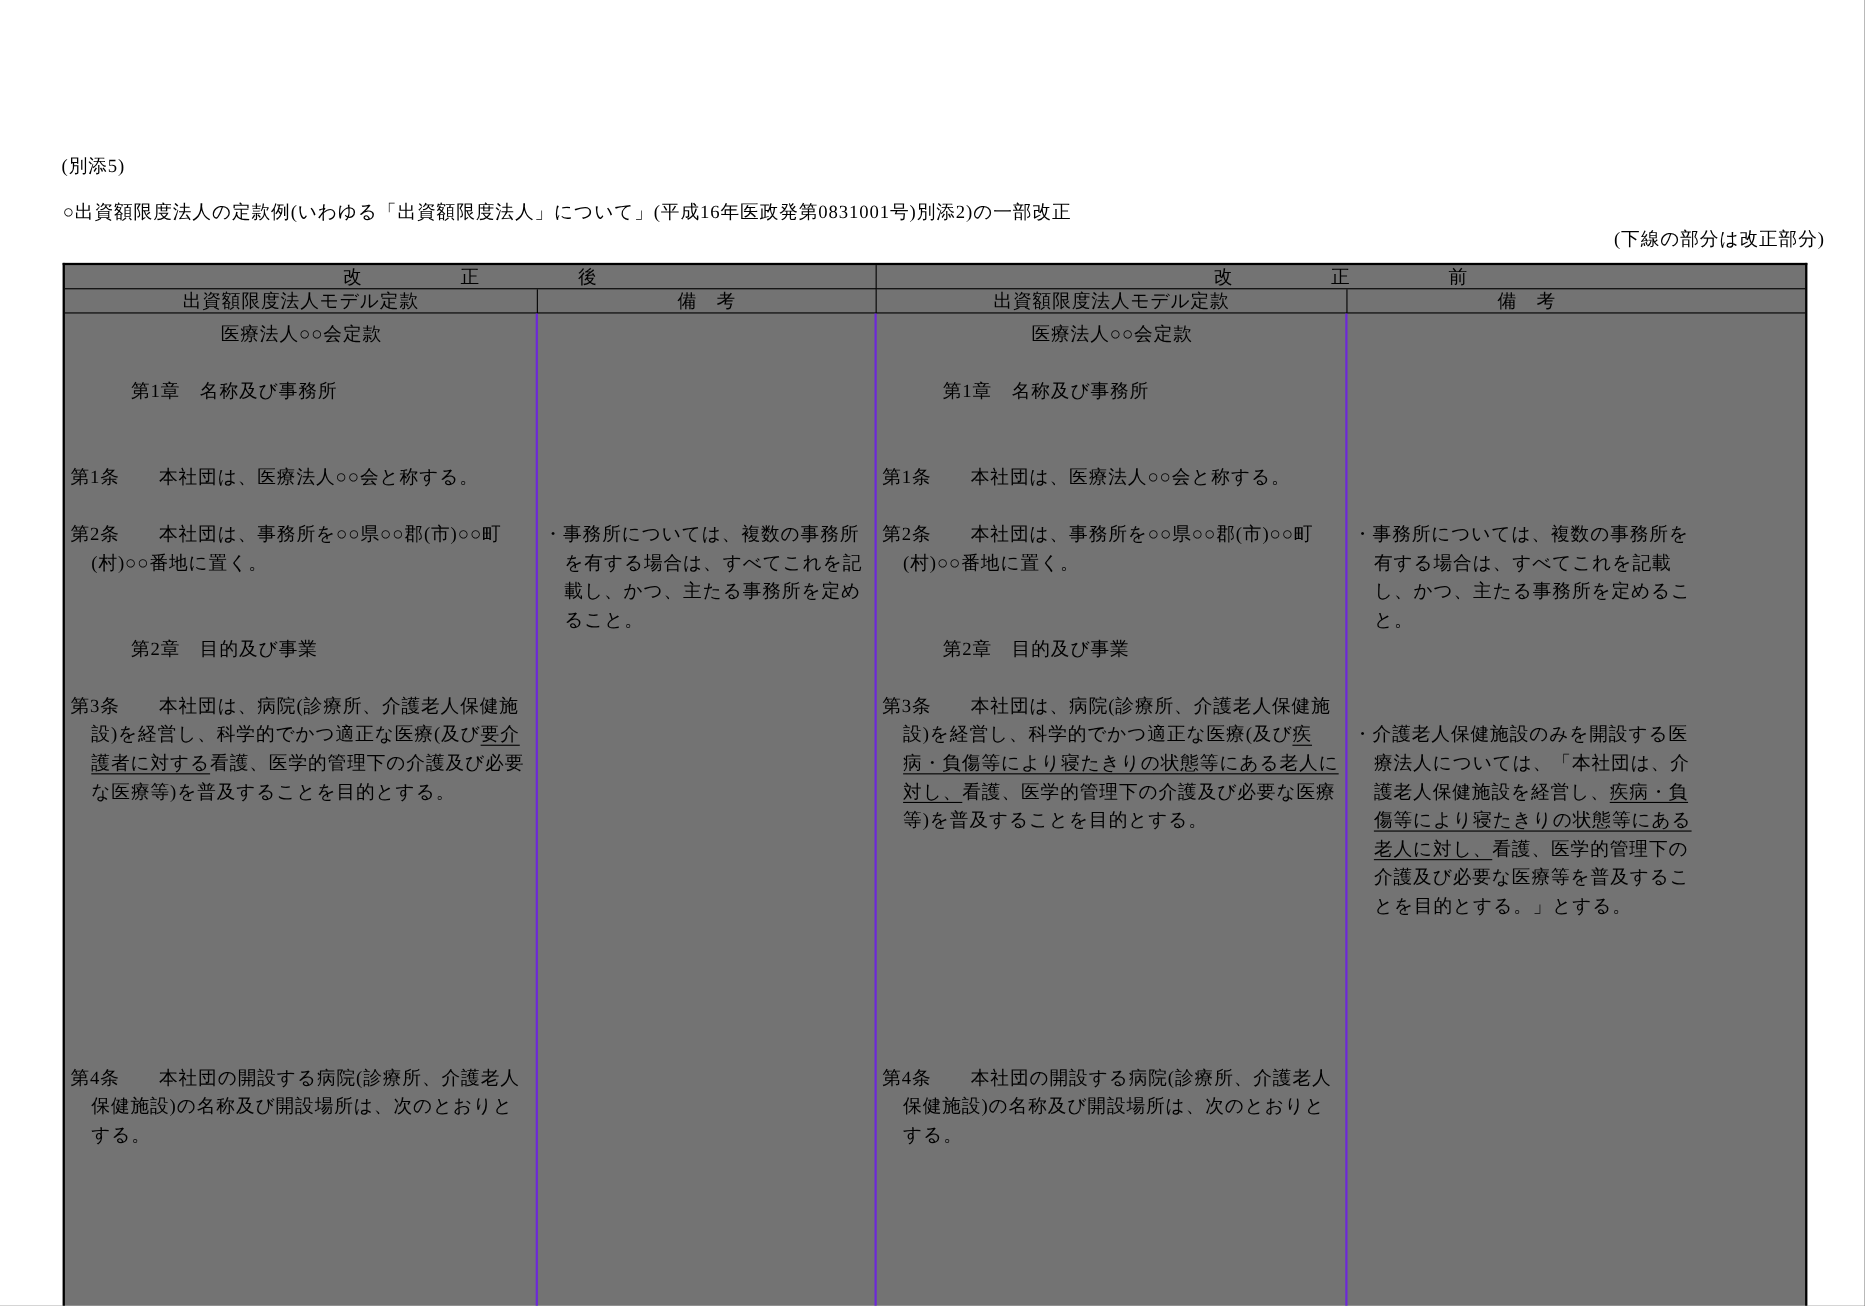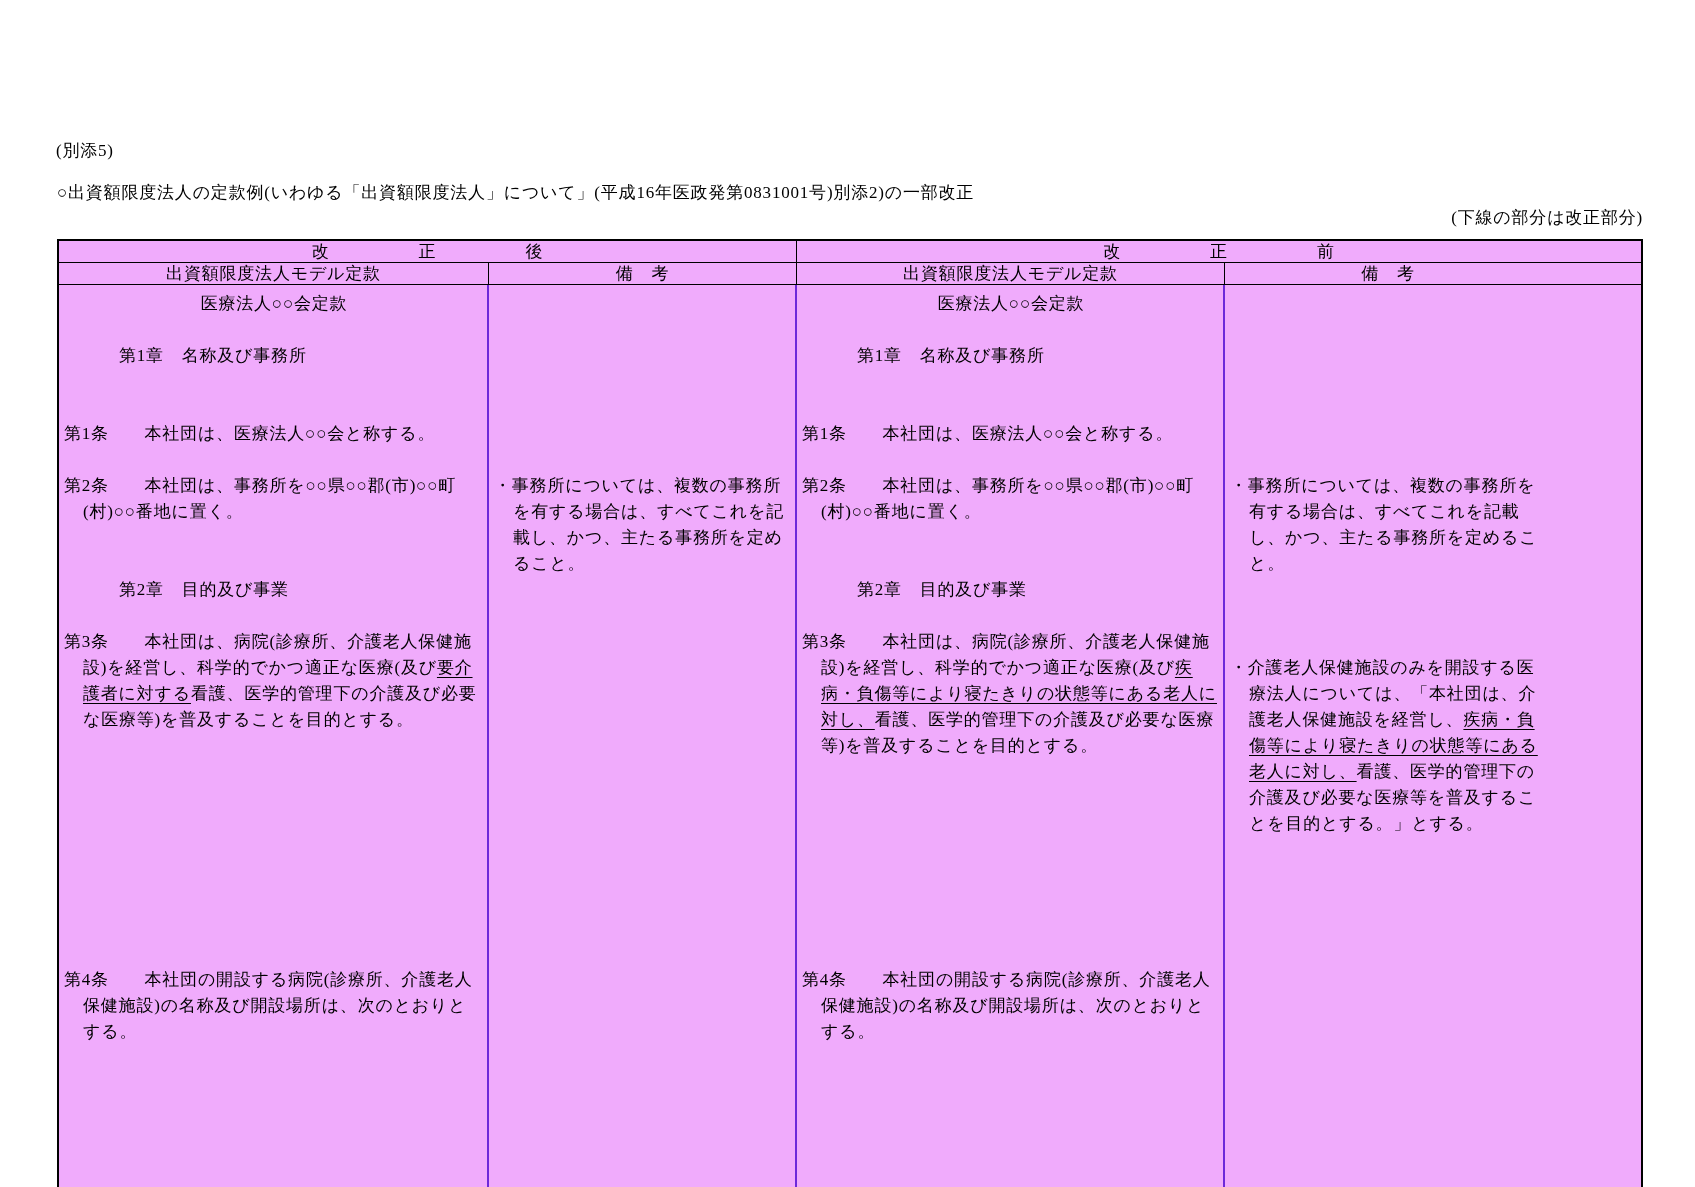--- a/index.html
+++ b/index.html
@@ -4,29 +4,29 @@
 <style>
   html,body{margin:0;padding:0;}
   body{
     width:1695px;height:1187px;position:relative;
     background:#ffffff;color:#000000;
     font-family:"Liberation Serif","DejaVu Serif",serif;
     overflow:hidden;
   }
   .attach{position:absolute;left:56px;top:139px;font-size:17px;letter-spacing:0.8px;}
   .title{position:absolute;left:57px;top:181px;font-size:17px;letter-spacing:0.8px;white-space:nowrap;}
-  .note{position:absolute;right:52px;top:206px;font-size:17px;letter-spacing:0.8px;text-align:right;}
+  .note{position:absolute;right:36px;top:206px;font-size:17px;letter-spacing:0.8px;text-align:right;}
 
   .doc-table{
     position:absolute;left:57px;top:239px;width:1586px;height:948px;
     display:grid;
     grid-template-columns:430px 308px 428px 1fr;
     grid-template-rows:22px 22px 1fr;
     border:2px solid #000;border-bottom:none;
-    box-sizing:border-box;background:#f0abfc;
+    box-sizing:border-box;background:#737373;
   }
   .hcell{
     border-bottom:1px solid #000;border-right:1px solid #000;
     display:flex;align-items:center;justify-content:center;
     font-size:17px;letter-spacing:0.8px;box-sizing:border-box;
     white-space:nowrap;overflow:hidden;
   }
   .span2{grid-column:span 2;}
   .no-r{border-right:none;}
   .shift-l{}

